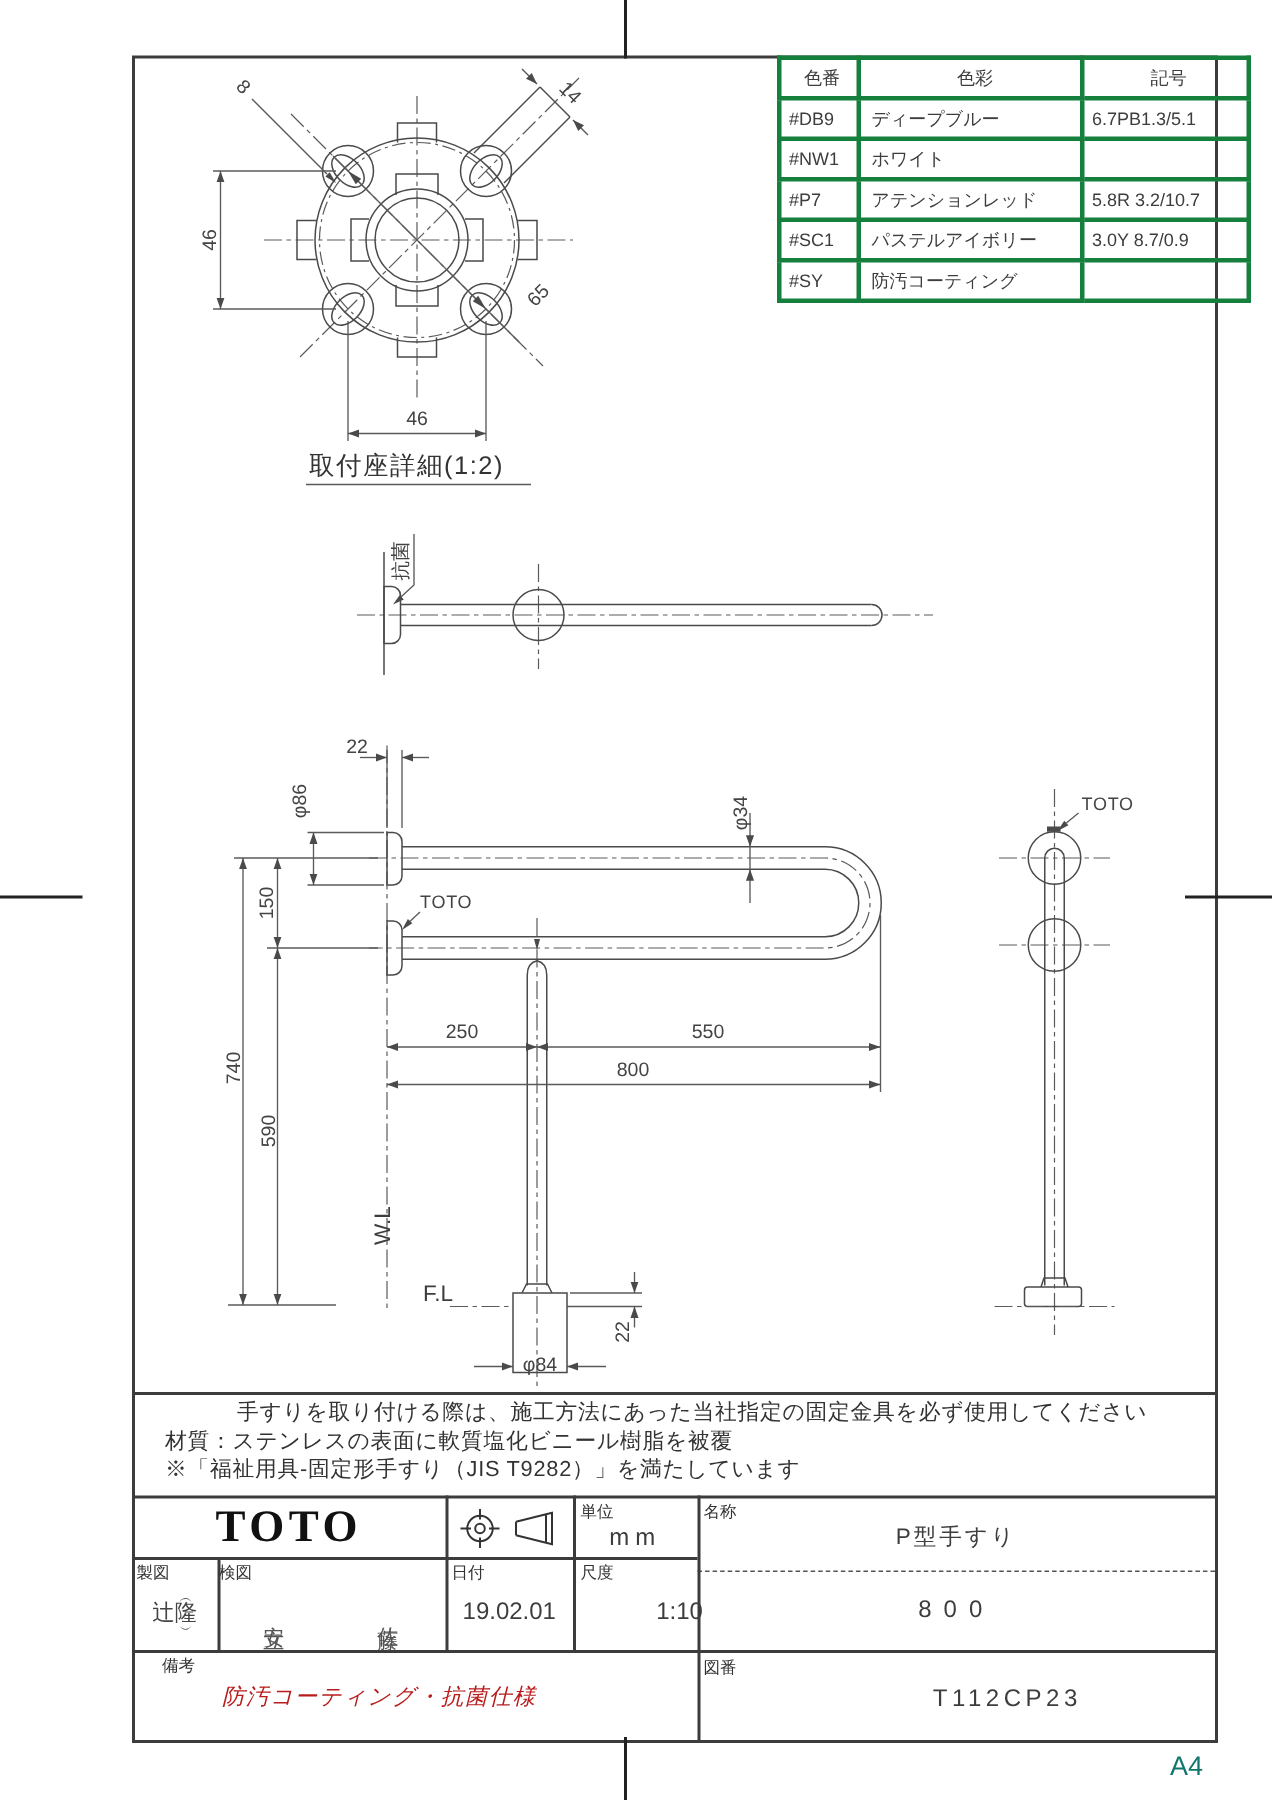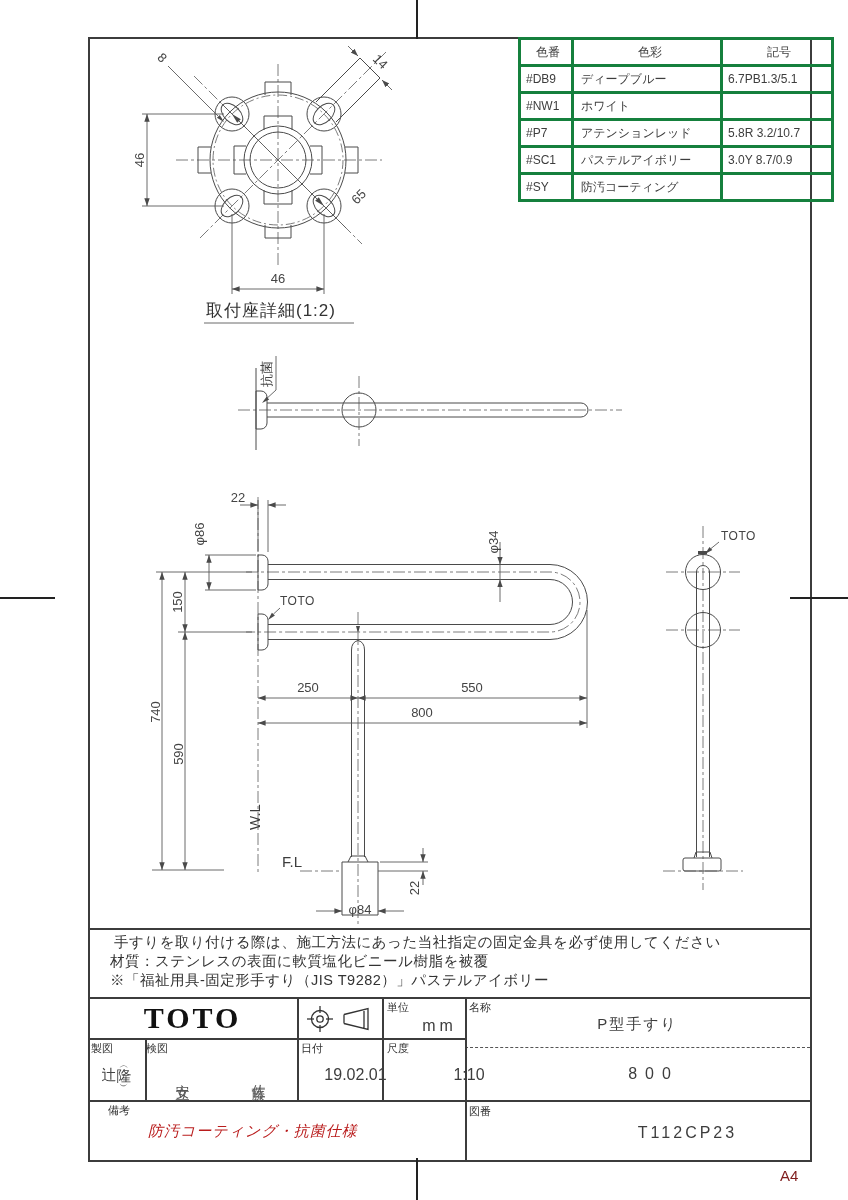--- a/index.html
+++ b/index.html
@@ -17,28 +17,28 @@
   #colortable td{height:22px;}
   .col-code{width:44px;padding-left:5px;}
   .col-name{width:138px;padding-left:7px;}
   .col-mun{width:102px;padding-left:5px;}
   
   .note-line{font-size:14.5px;line-height:19px;color:#333;letter-spacing:0.5px;white-space:nowrap;}
   
   .tb-line{background:#3c3c3c;}
   .tb-dashed{border-top:1.5px dashed #555;height:0;}
   .tb-label{font-size:11px;color:#333;}
-  .tb-big{font-size:16px;color:#3d3d3d;padding-left:16px;}
+  .tb-big{font-size:16px;color:#3d3d3d;}
   .center{display:flex;align-items:center;justify-content:center;}
   #logo{font-family:"Liberation Serif",serif;font-weight:900;font-size:30px;letter-spacing:3px;color:#111;}
   .vert-name{writing-mode:vertical-rl;text-orientation:upright;font-size:14px;color:#555;letter-spacing:2px;}
   .drafter{display:flex;align-items:center;justify-content:center;font-size:15px;color:#444;}
   .drafter .stack{display:flex;flex-direction:column;align-items:center;line-height:1;}
   .drafter .stack .paren{font-size:9px;line-height:6px;color:#555;}
-  #a4{font-size:15px;color:#7f1d1d;}
+  #a4{font-size:18px;color:#0f766e;}
   
   svg text{font-family:"Liberation Sans",sans-serif;}
   .ln{stroke:#4a4a4a;stroke-width:1;fill:none;}
   .cl{stroke:#5a5a5a;stroke-width:0.8;fill:none;stroke-dasharray:12 3 3 3;}
   .dash{stroke:#5a5a5a;stroke-width:0.8;fill:none;stroke-dasharray:9 3 2 3;}
   .dim{stroke:#5a5a5a;stroke-width:0.9;fill:none;}
   .arr{fill:#4a4a4a;}
   .dtx{font-size:13px;fill:#444;}
   .ltx{font-size:15px;fill:#3d3d3d;}
   .cap{font-size:17px;fill:#333;letter-spacing:1px;}
@@ -261,23 +261,23 @@
       <rect class="ln" x="683" y="858" width="38" height="13" rx="2"></rect>
       <path class="cl" d="M663 871 H743"></path>
       <rect class="arr" x="698" y="551" width="9" height="3.5"></rect>
       <text class="stamp" x="721" y="540">TOTO</text>
       <path class="dim" d="M719 542 L710.9 548.6"></path>
       <polygon class="arr" points="705,554 712.3,550.1 709.5,547.1"></polygon>
     </g>
   </svg>
 
   <div class="abs" style="left:110px;top:933px;">
-    <div class="note-line" style="padding-left:4px;">手すりを取り付ける際は、施工方法にあった当社指定の固定金具を必ず使用してください</div>
+    <div class="note-line" style="padding-left:4px;margin-left:44px;">手すりを取り付ける際は、施工方法にあった当社指定の固定金具を必ず使用してください</div>
     <div class="note-line">材質：ステンレスの表面に軟質塩化ビニール樹脂を被覆</div>
-    <div class="note-line">※「福祉用具-固定形手すり（JIS T9282）」パステルアイボリー</div>
+    <div class="note-line">※「福祉用具-固定形手すり（JIS T9282）」を満たしています</div>
   </div>
 
   <div>
 
     <div class="abs tb-line" style="left:88px;top:997px;width:722px;height:1.5px;"></div>
     <div class="abs tb-line" style="left:88px;top:1038px;width:377px;height:1.5px;"></div>
     <div class="abs tb-line" style="left:88px;top:1100px;width:722px;height:1.5px;"></div>
     <div class="abs tb-dashed" style="left:465px;top:1047px;width:345px;"></div>
     <div class="abs tb-line" style="left:145px;top:1038px;width:1.5px;height:62px;"></div>
     <div class="abs tb-line" style="left:297px;top:997px;width:1.5px;height:103px;"></div>

